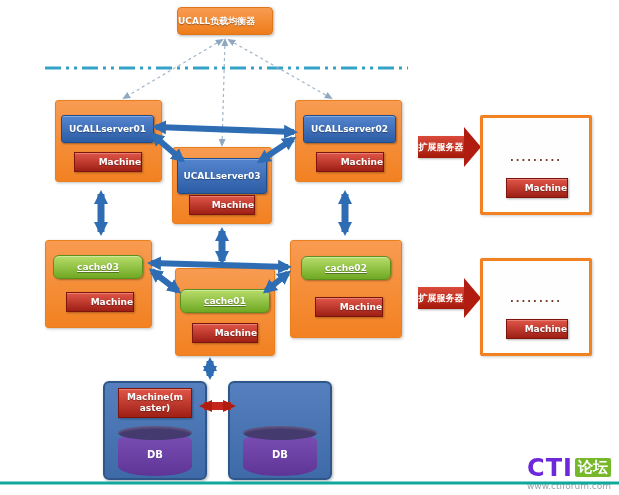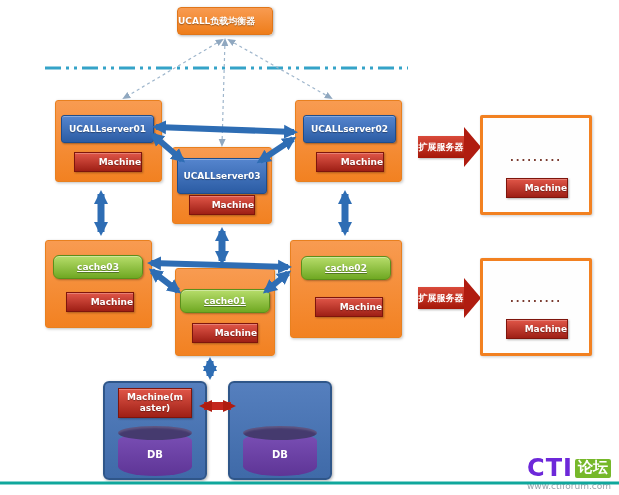--- a/index.html
+++ b/index.html
@@ -85,21 +85,21 @@
     border-left:17px solid #B01C10;
     border-top:20px solid transparent;
     border-bottom:20px solid transparent;
   }
   .overlay { position:absolute; left:0; top:0; pointer-events:none; }
   .watermark { position:absolute; right:8px; bottom:4px; text-align:right; line-height:1; }
   .wm-cti { font-size:24px; font-weight:bold; color:#6d28d9; letter-spacing:1px; }
   .wm-forum {
     display:inline-block; font-size:15px; font-weight:bold; color:#fff;
     background:#76B82A; padding:2px 3px; border-radius:2px;
-    vertical-align:4px; margin-left:2px;font-family:Liberation Mono, monospace;
+    vertical-align:4px; margin-left:2px;
   }
   .wm-url { font-size:9px; color:#9AA3AB; margin-top:2px; }
 </style>
 </head>
 <body>
 
 <div class="canvas">
 
   <div class="node lb" style="left:177px; top:7px; width:96px; height:28px;">
     <span>UCALL负载均衡器</span>

